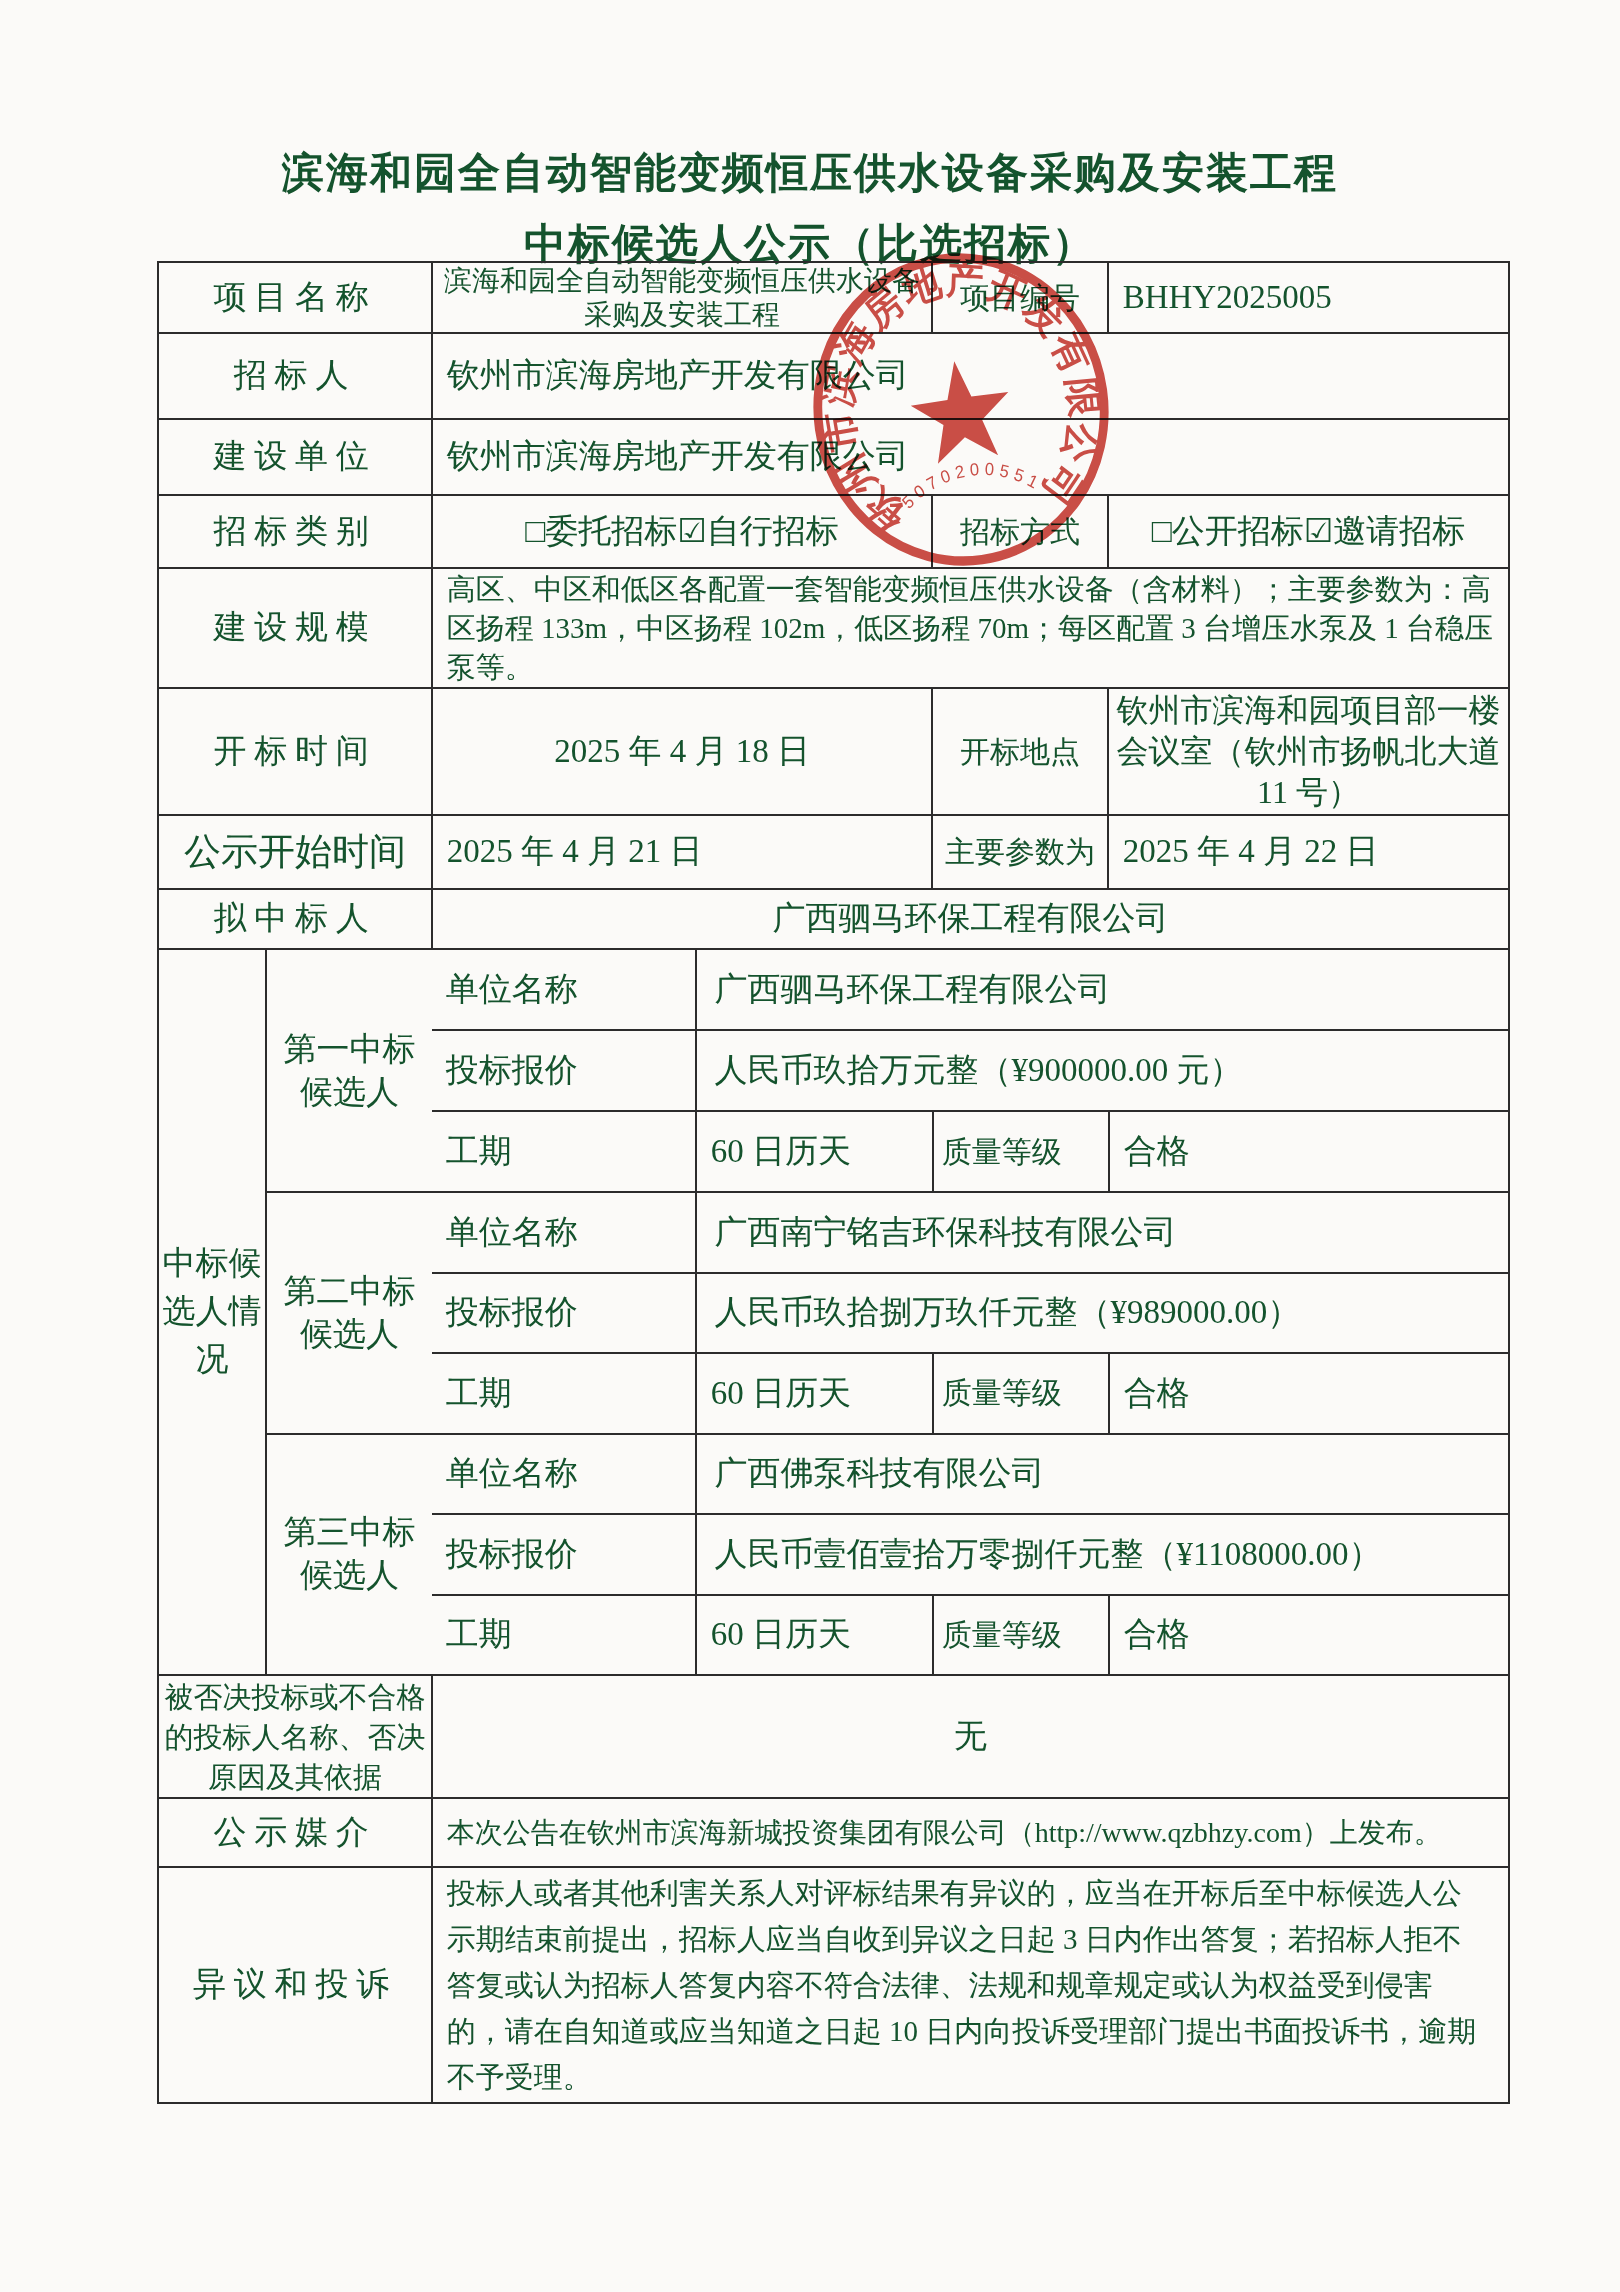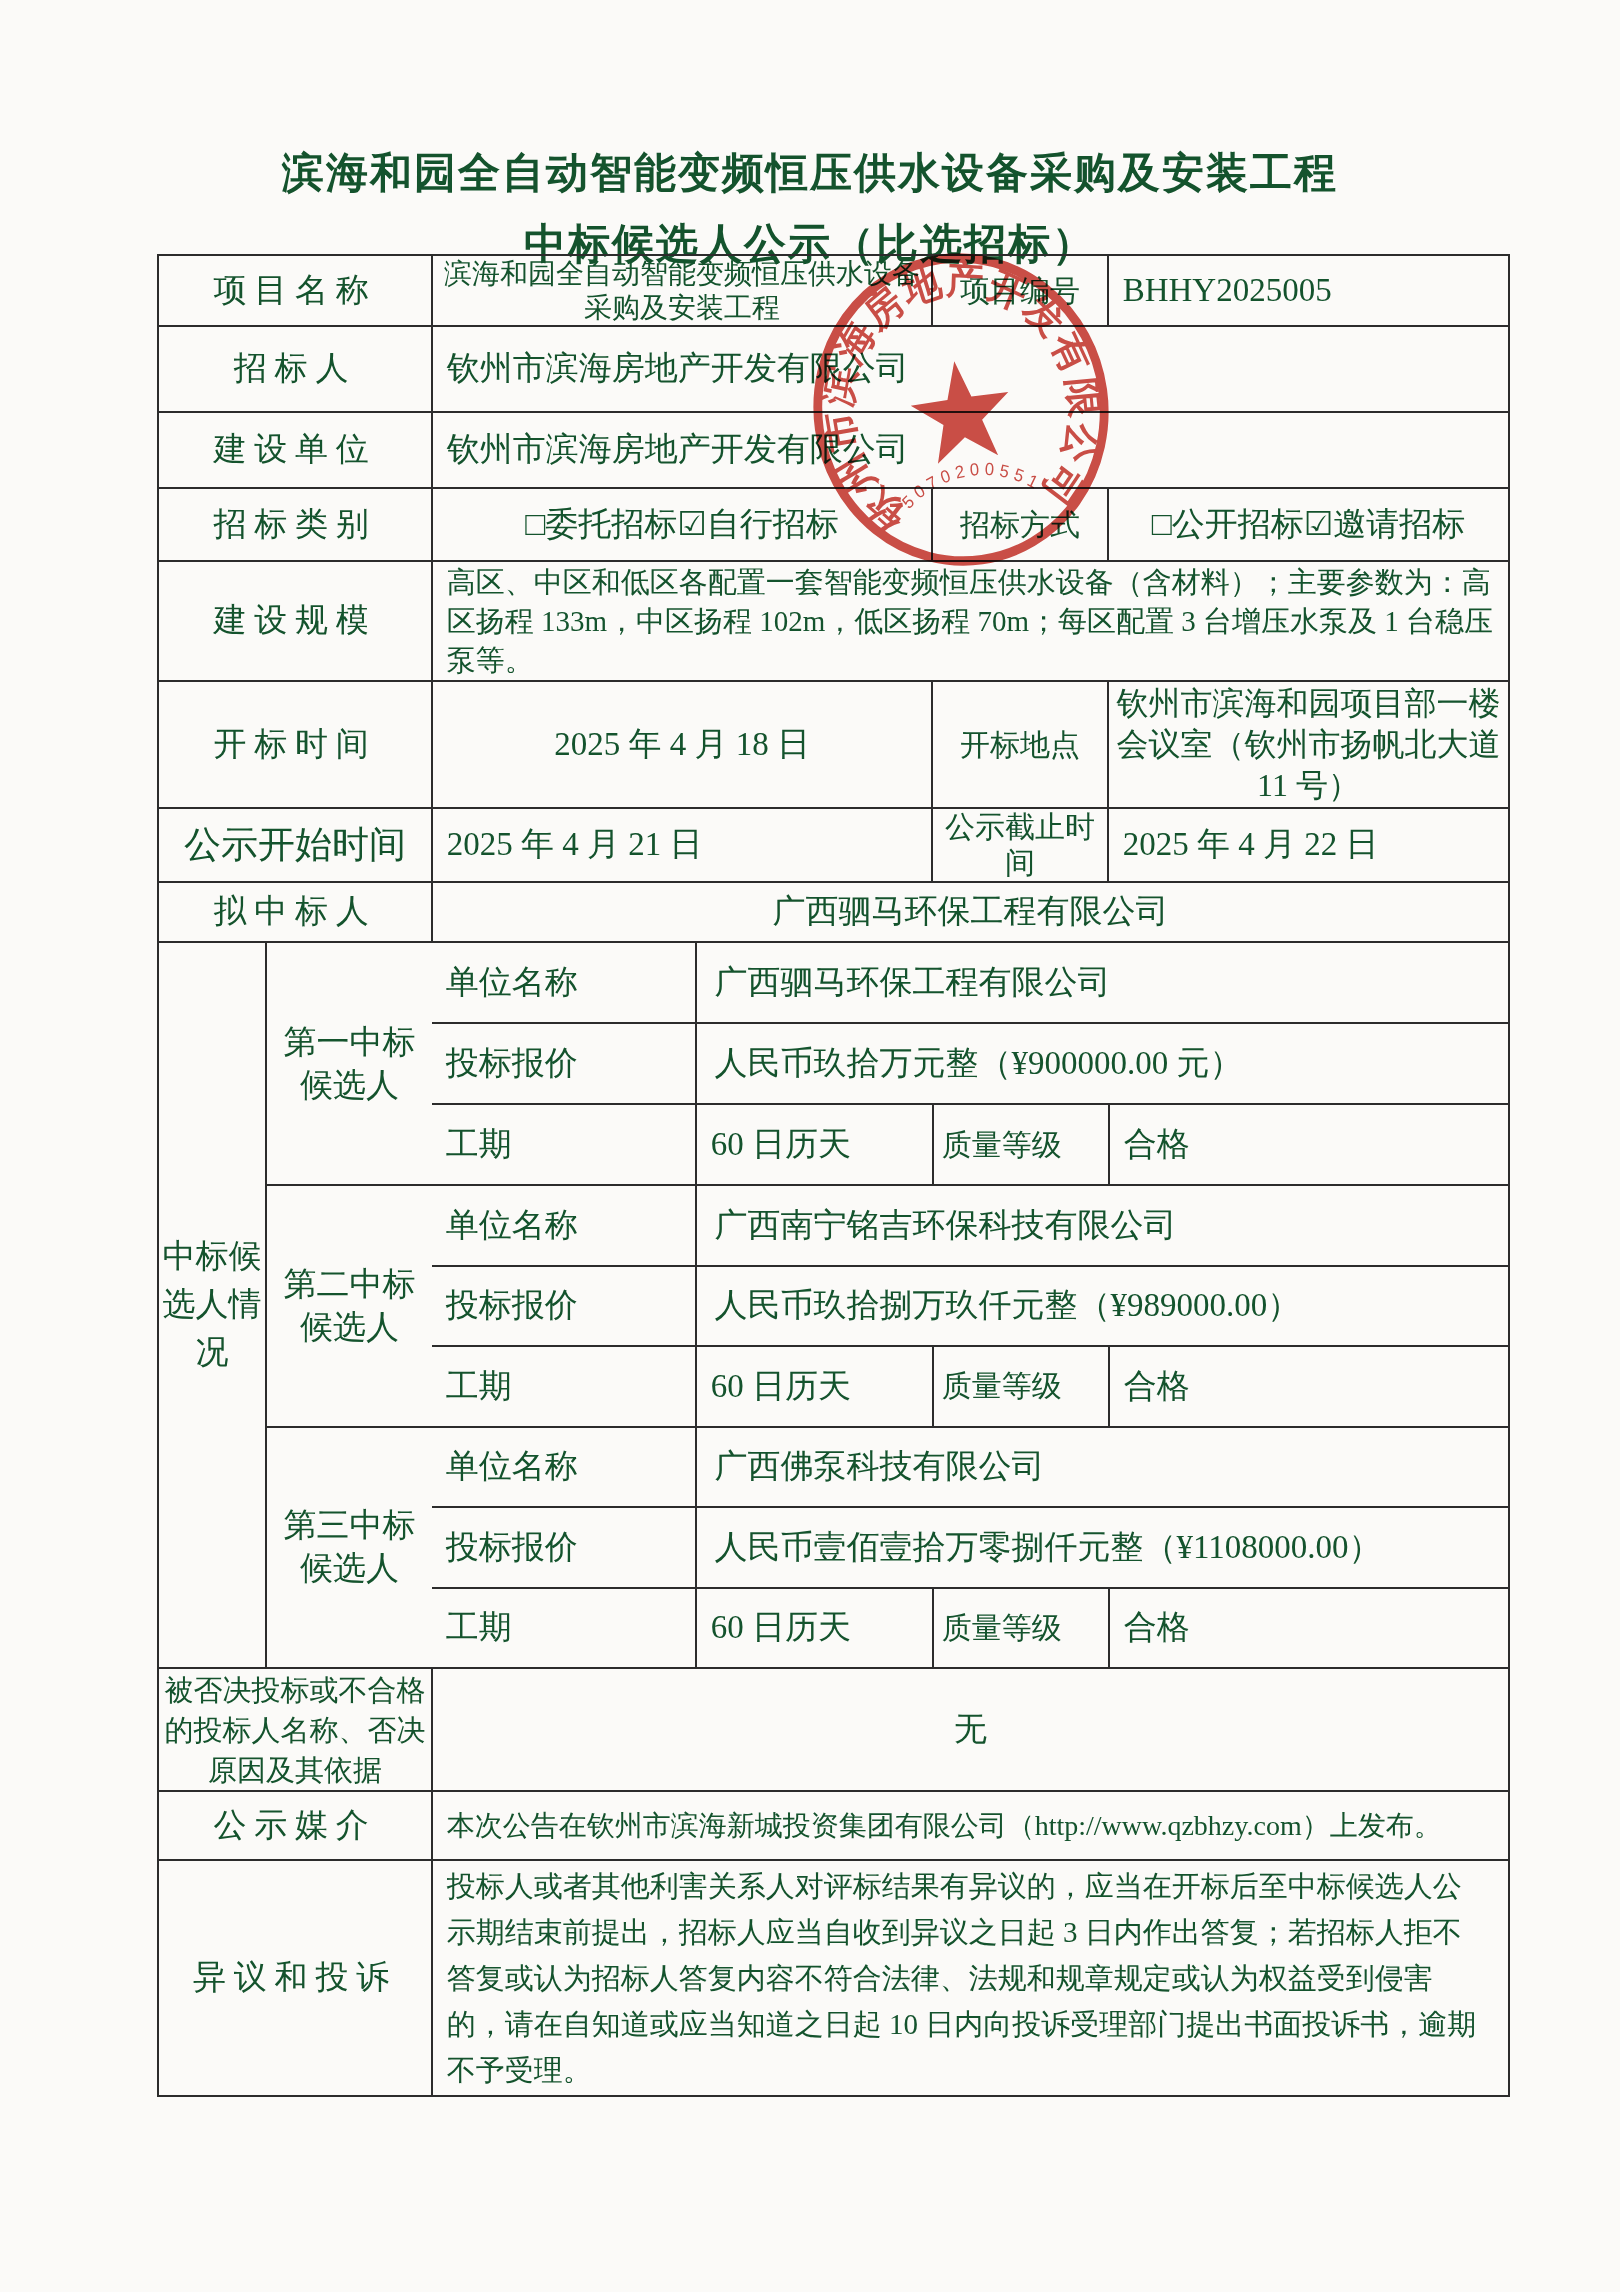--- a/index.html
+++ b/index.html
@@ -7,21 +7,21 @@
   .page {
     position:relative; width:1620px; height:2293px; overflow:hidden;
     background:#fbfaf8; color:#14532d;
     font-family:"Liberation Serif","DejaVu Serif",serif;
   }
   .title { position:absolute; left:0; width:100%; text-align:center;
            font-size:42px; font-weight:bold; letter-spacing:2px; }
   .t1 { top:145px; }
   .t2 { top:216px; }
 
-  .tbl { position:absolute; left:157px; top:254px; width:1353px;
+  .tbl { position:absolute; left:157px; top:261px; width:1353px;
          border:2.9px solid #2c2c2c; box-sizing:border-box; }
   .row  { display:flex; border-top:2.9px solid #2c2c2c; box-sizing:border-box; overflow:hidden; }
   .row:first-child { border-top:none; }
   .cell { box-sizing:border-box; border-left:2px solid #2c2c2c; overflow:hidden;
           display:flex; align-items:center; justify-content:center;
           font-size:33px; line-height:1.2; text-align:center; }
   .cell:first-child { border-left:none; }
   .lab  { letter-spacing:7.8px; }
   .lab3 { font-size:30px; letter-spacing:0; }
   .lft  { justify-content:flex-start; text-align:left; padding-left:13.7px; }
@@ -96,21 +96,21 @@
       <div class="cell" style="width:500px">2025 年 4 月 18 日</div>
       <div class="cell lab3" style="width:176px">开标地点</div>
       <div class="cell pre f33" style="flex:1;line-height:41px">钦州市滨海和园项目部一楼
 会议室（钦州市扬帆北大道
 11 号）</div>
     </div>
 
     <div class="row" style="height:74px">
       <div class="cell lab3" style="width:272px;font-size:37px">公示开始时间</div>
       <div class="cell lft" style="width:500px">2025 年 4 月 21 日</div>
-      <div class="cell lab3" style="width:176px">公示截止时间</div>
+      <div class="cell lab3" style="width:176px">主要参数为</div>
       <div class="cell lft" style="flex:1">2025 年 4 月 22 日</div>
     </div>
 
     <div class="row" style="height:60px">
       <div class="cell lab" style="width:272px">拟中标人</div>
       <div class="cell" style="flex:1">广西驷马环保工程有限公司</div>
     </div>
 
     <div class="cands">
       <div class="cand-a">中标候

